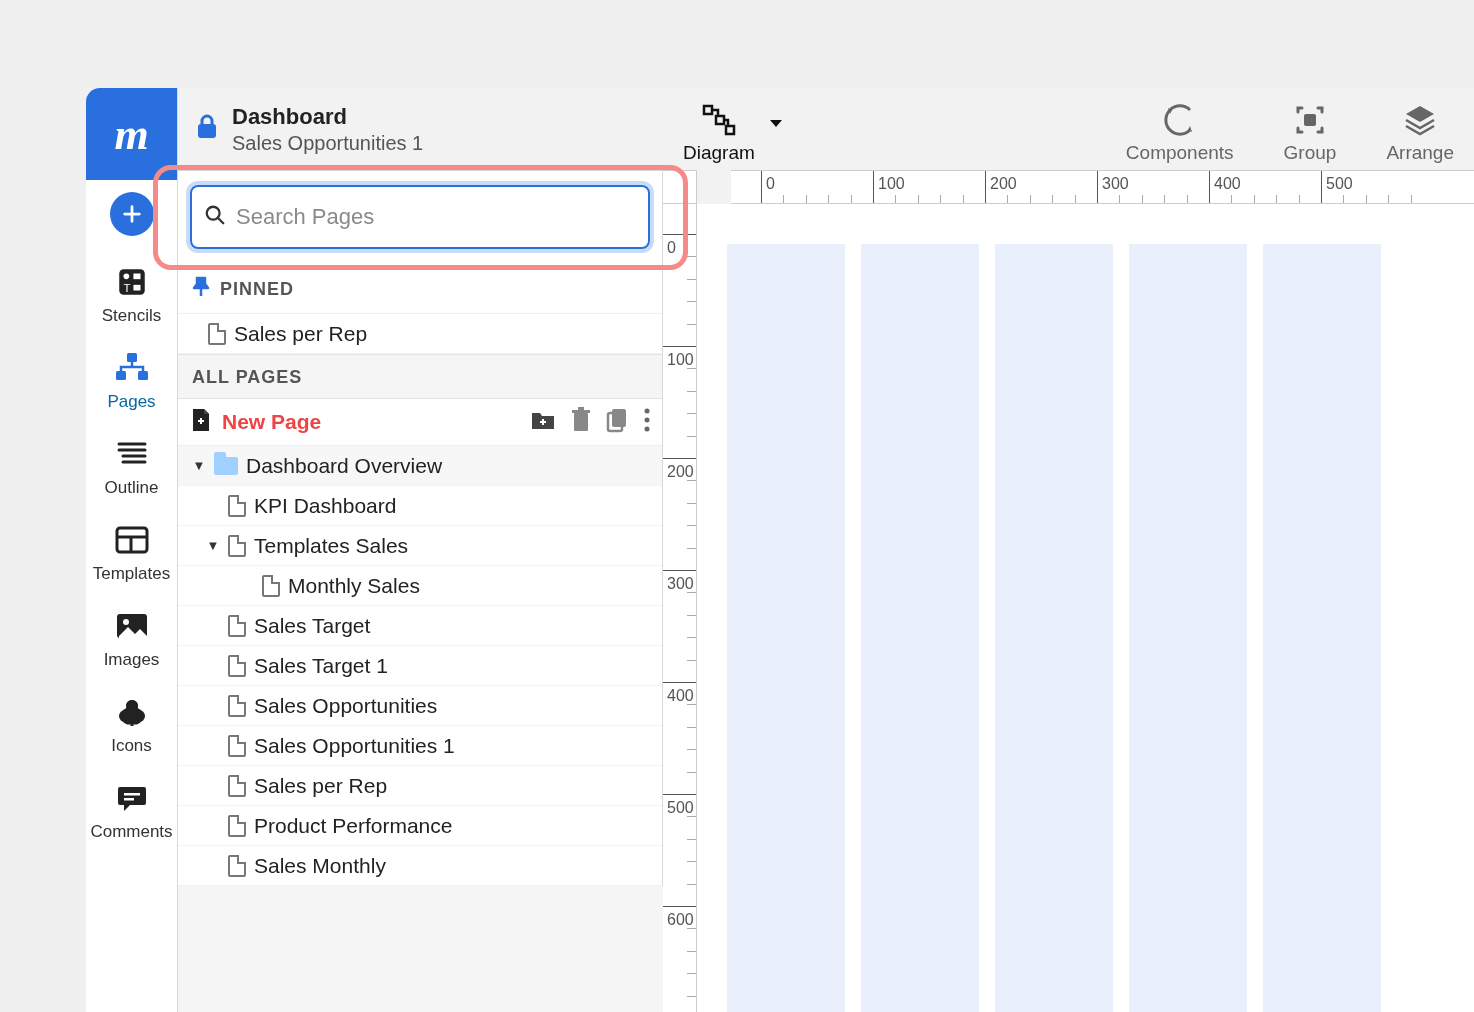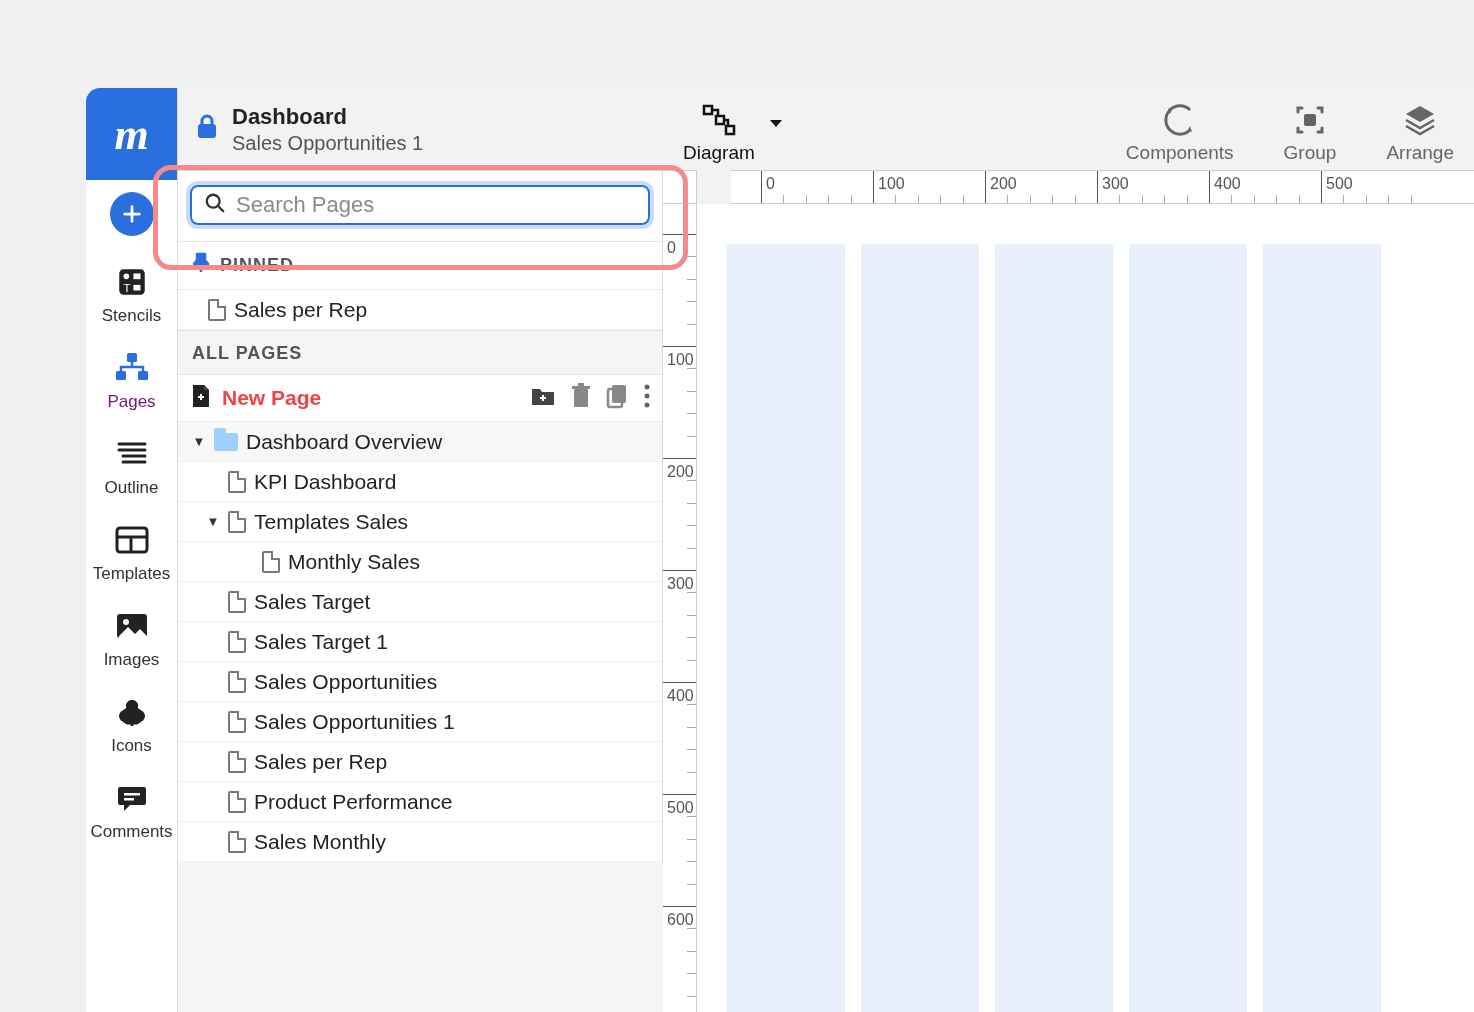--- a/index.html
+++ b/index.html
@@ -44,21 +44,21 @@
 .rail-item {
   display: flex;
   flex-direction: column;
   align-items: center;
   justify-content: center;
   padding: 12px 0 10px;
   cursor: pointer;
   color: #333;
   font-size: 17px;
 }
-.rail-item.active { color: #701a75; }
+.rail-item.active { color: #0369a1; }
 .rail-item .icon-box {
   width: 40px;
   height: 40px;
   display: flex;
   align-items: center;
   justify-content: center;
   margin-bottom: 4px;
 }
 .rail-item.add .icon-box {
   width: 44px; height: 44px;
@@ -93,21 +93,21 @@
   display: flex;
   flex-direction: column;
   overflow-y: auto;
 }
 .search-wrap {
   padding: 14px 12px 16px;
   border-bottom: 1px solid #e3e3e3;
 }
 .search-field {
   width: 100%;
-  height: 40px;
+  height: 64px;
   border: 2px solid #2a6fde;
   border-radius: 8px;
   box-shadow: 0 0 0 4px rgba(42,111,222,0.25);
   display: flex;
   align-items: center;
   padding: 0 12px;
   gap: 10px;
 }
 .search-field input {
   border: none;

